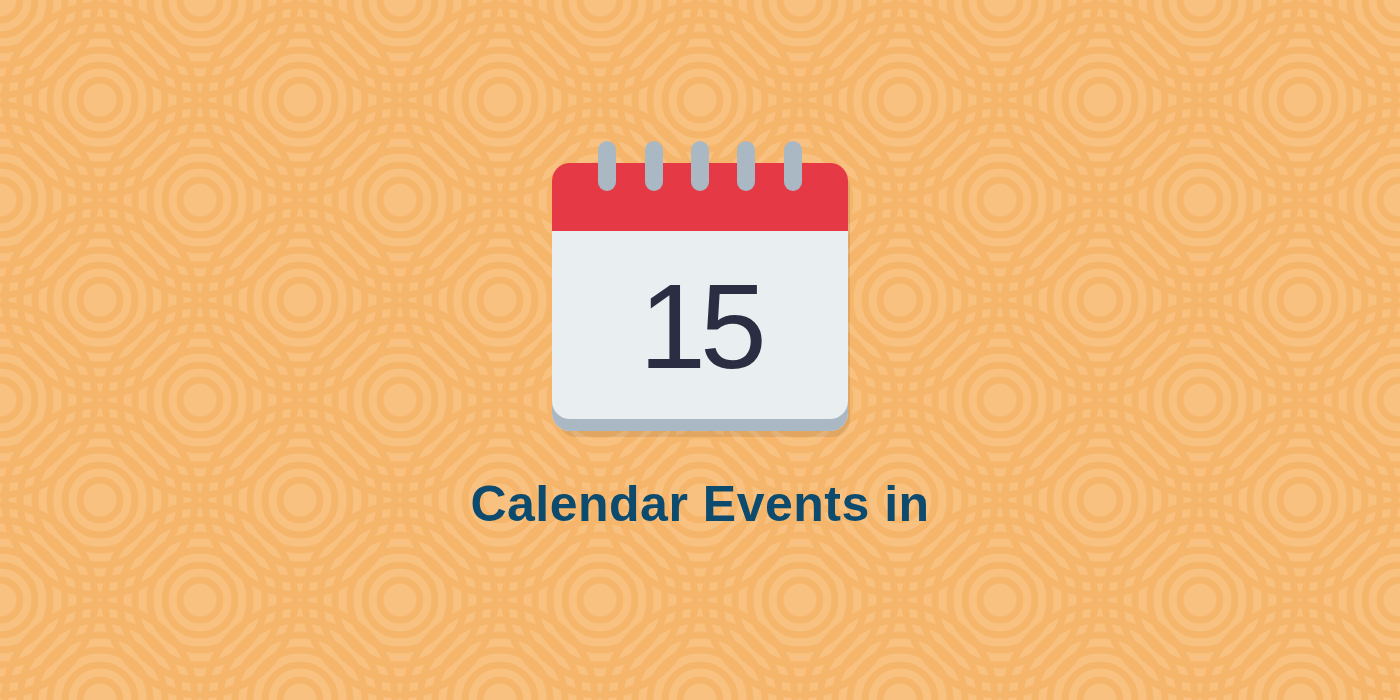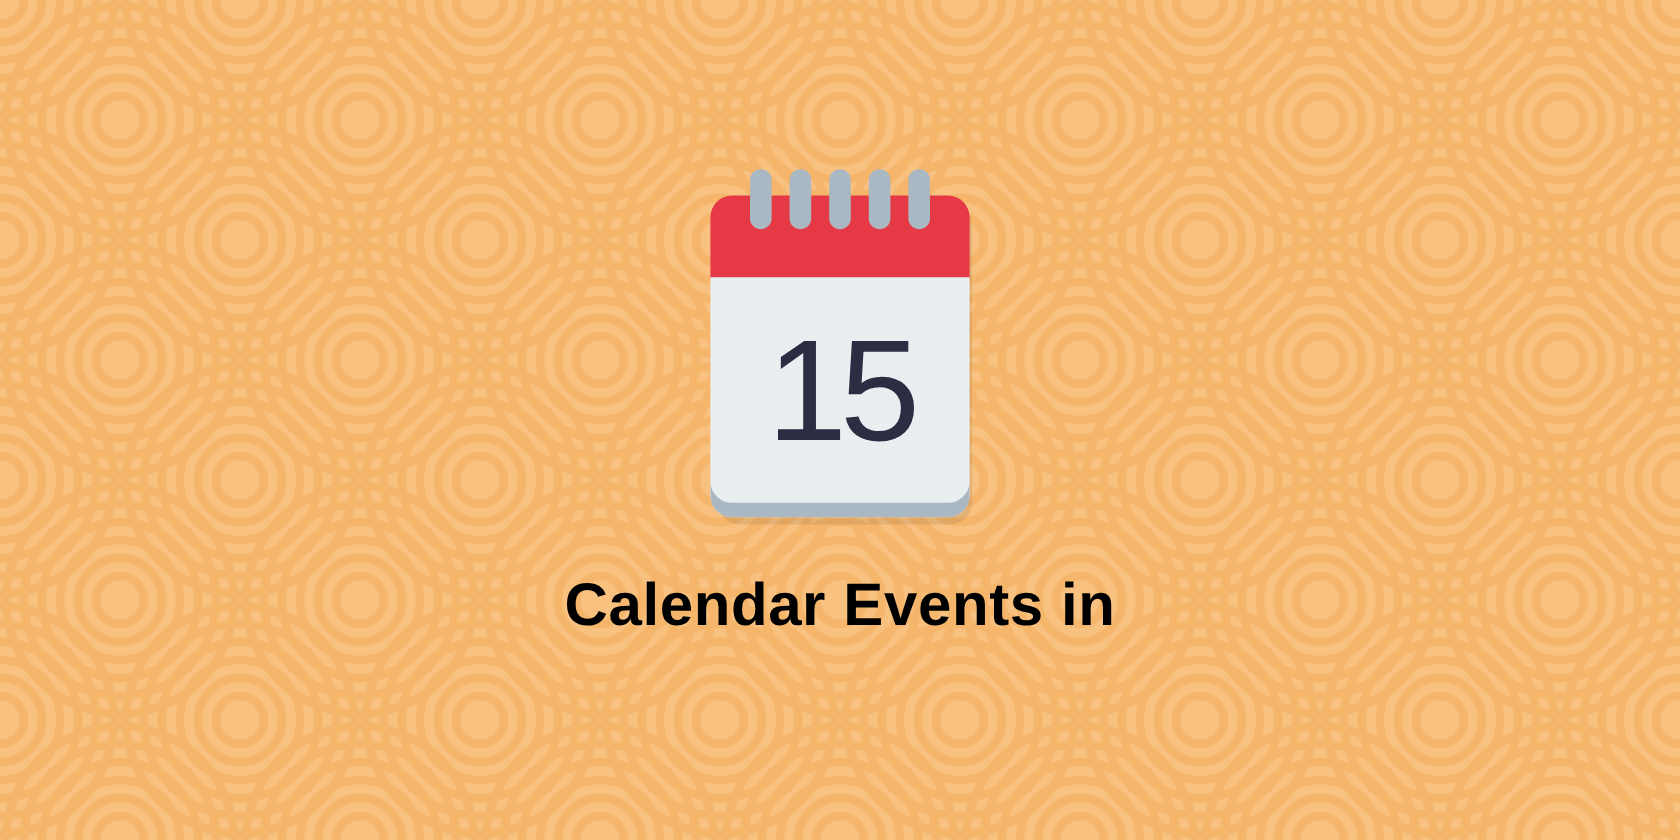--- a/index.html
+++ b/index.html
@@ -24,21 +24,21 @@
   .content {
     position: relative;
     z-index: 1;
     display: flex;
     flex-direction: column;
     align-items: center;
     gap: 30px;
     margin-top: -20px;
   }
   .calendar-icon-wrap {
-    width: 216px;
+    width: 296px;
     height: 300px;
     position: relative;
   }
   .calendar-rings {
     position: absolute;
     top: 0;
     left: 0;
     right: 0;
     display: flex;
     justify-content: space-evenly;
@@ -90,21 +90,21 @@
     font-size: 120px;
     font-weight: 500;
     color: #2b2d42;
     font-family: "Comic Sans MS", "Segoe Print", sans-serif;
     letter-spacing: -6px;
     margin-top: -10px;
   }
   .title {
     font-size: 50px;
     font-weight: 900;
-    color: #000000;
+    color: #0c4a6e;
     text-align: center;
     line-height: 1.35;
     letter-spacing: 0.5px;
   }
 </style>
 </head>
 <body>
 
 <svg class="bg-pattern" width="1400" height="700">
   <defs>

